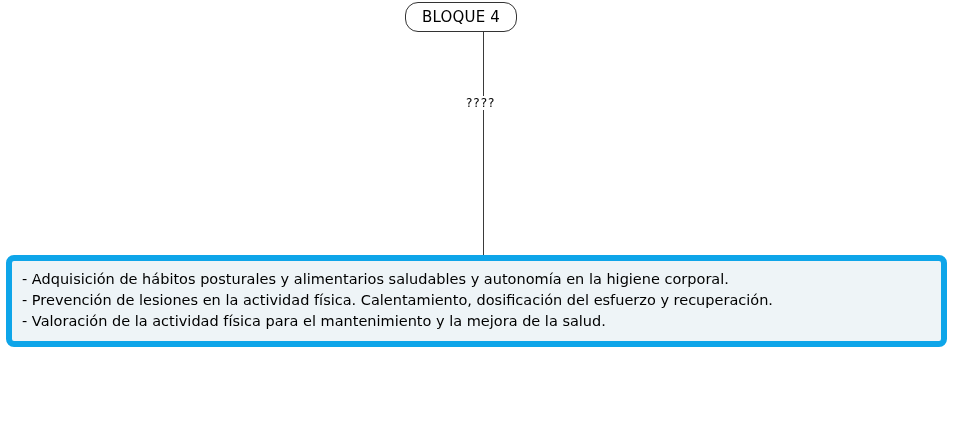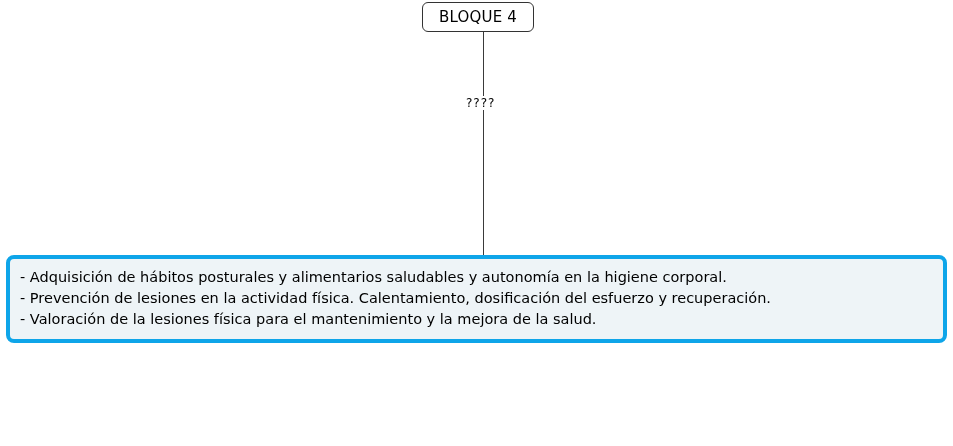--- a/index.html
+++ b/index.html
@@ -16,27 +16,27 @@
   }
   #diagram {
     position: absolute;
     left: 0;
     top: 0;
     width: 953px;
     height: 446px;
   }
   .node-root {
     position: absolute;
-    left: 422px;
+    left: 405px;
     top: 2px;
     width: 112px;
     height: 30px;
     box-sizing: border-box;
     border: 1px solid #333333;
-    border-radius: 6px;
+    border-radius: 13px;
     background: #ffffff;
     display: flex;
     align-items: center;
     justify-content: center;
     font-size: 15px;
     color: #000000;
     letter-spacing: 0.2px;
   }
   .connector {
     position: absolute;
@@ -56,21 +56,21 @@
     background: #ffffff;
     padding: 0 3px;
     line-height: 14px;
   }
   .node-content {
     position: absolute;
     left: 6px;
     top: 255px;
     width: 941px;
     box-sizing: border-box;
-    border: 4px solid #0ea5e9;
+    border: 6px solid #0ea5e9;
     border-radius: 8px;
     background: #eef4f7;
     padding: 8px 10px 9px 10px;
   }
   .content-line {
     font-size: 14.5px;
     line-height: 21px;
     color: #000000;
     white-space: normal;
   }
@@ -84,16 +84,16 @@
     <span>BLOQUE 4</span>
   </div>
 
   <div class="connector"></div>
 
   <div class="edge-label">????</div>
 
   <div class="node-content">
     <div class="content-line">- Adquisición de hábitos posturales y alimentarios saludables y autonomía en la higiene corporal.</div>
     <div class="content-line">- Prevención de lesiones en la actividad física. Calentamiento, dosificación del esfuerzo y recuperación.</div>
-    <div class="content-line">- Valoración de la lesiones física para el mantenimiento y la mejora de la salud.</div>
+    <div class="content-line">- Valoración de la actividad física para el mantenimiento y la mejora de la salud.</div>
   </div>
 
 </div>
 
 </body></html>

